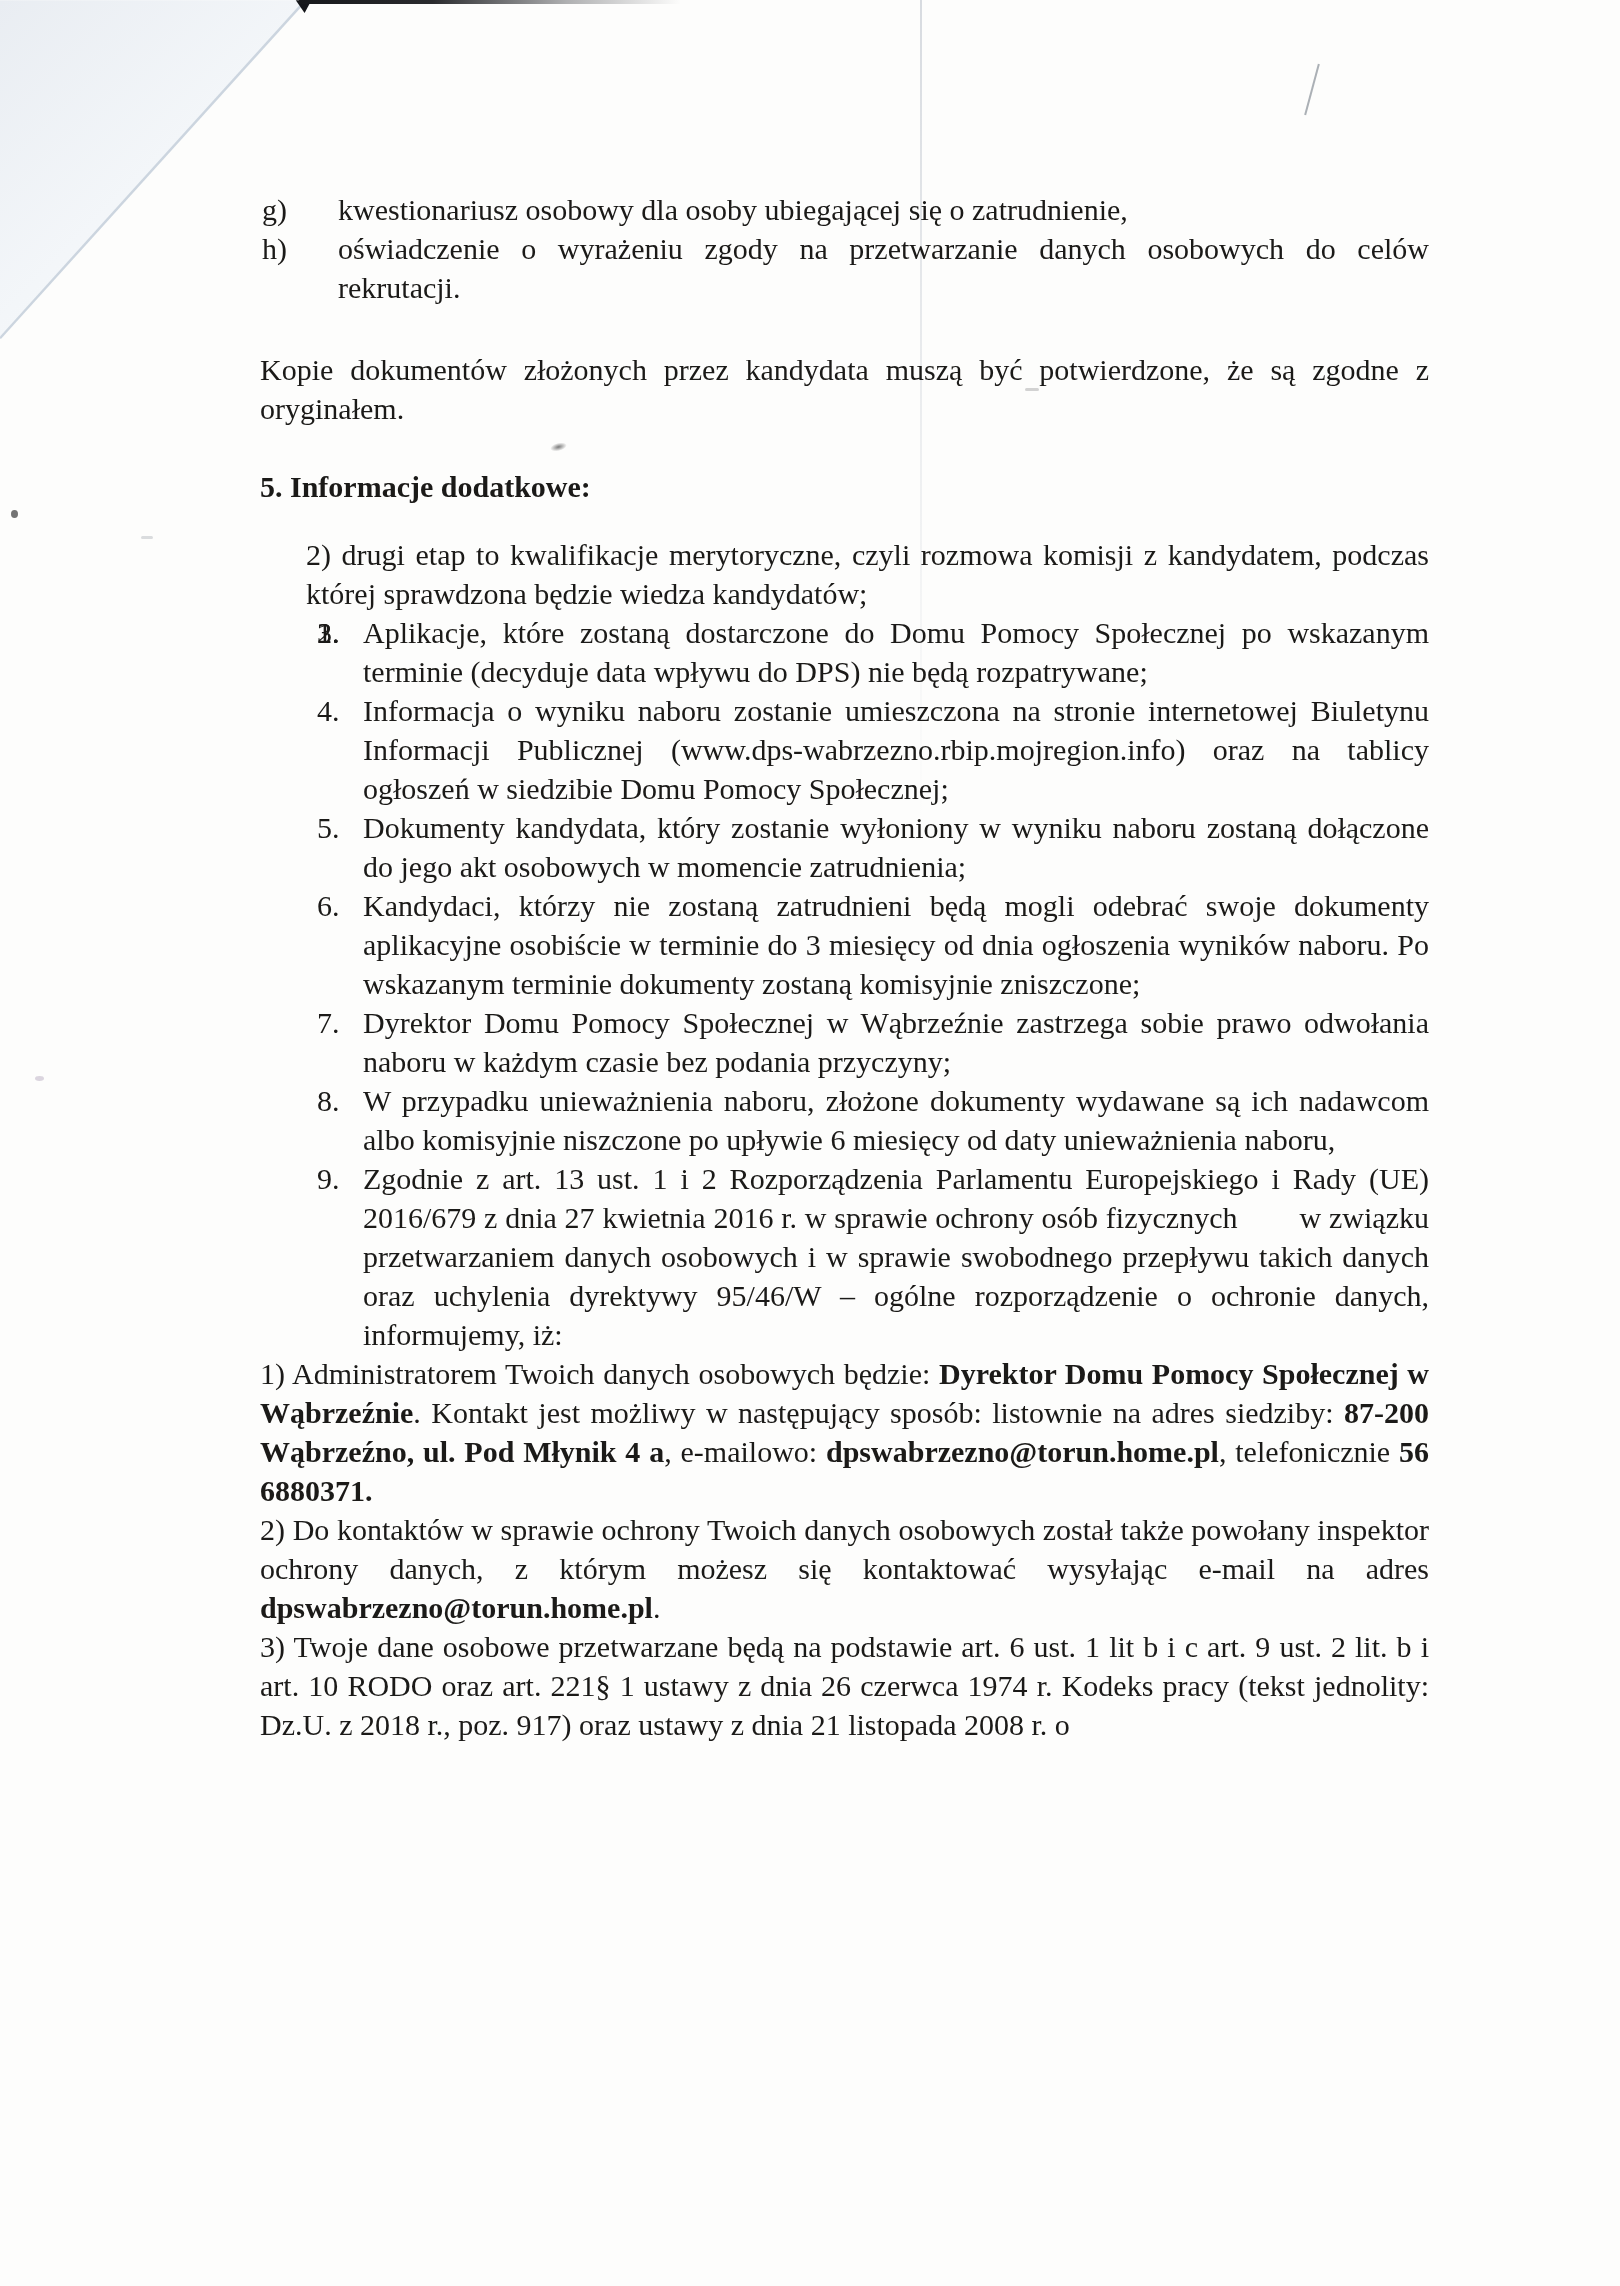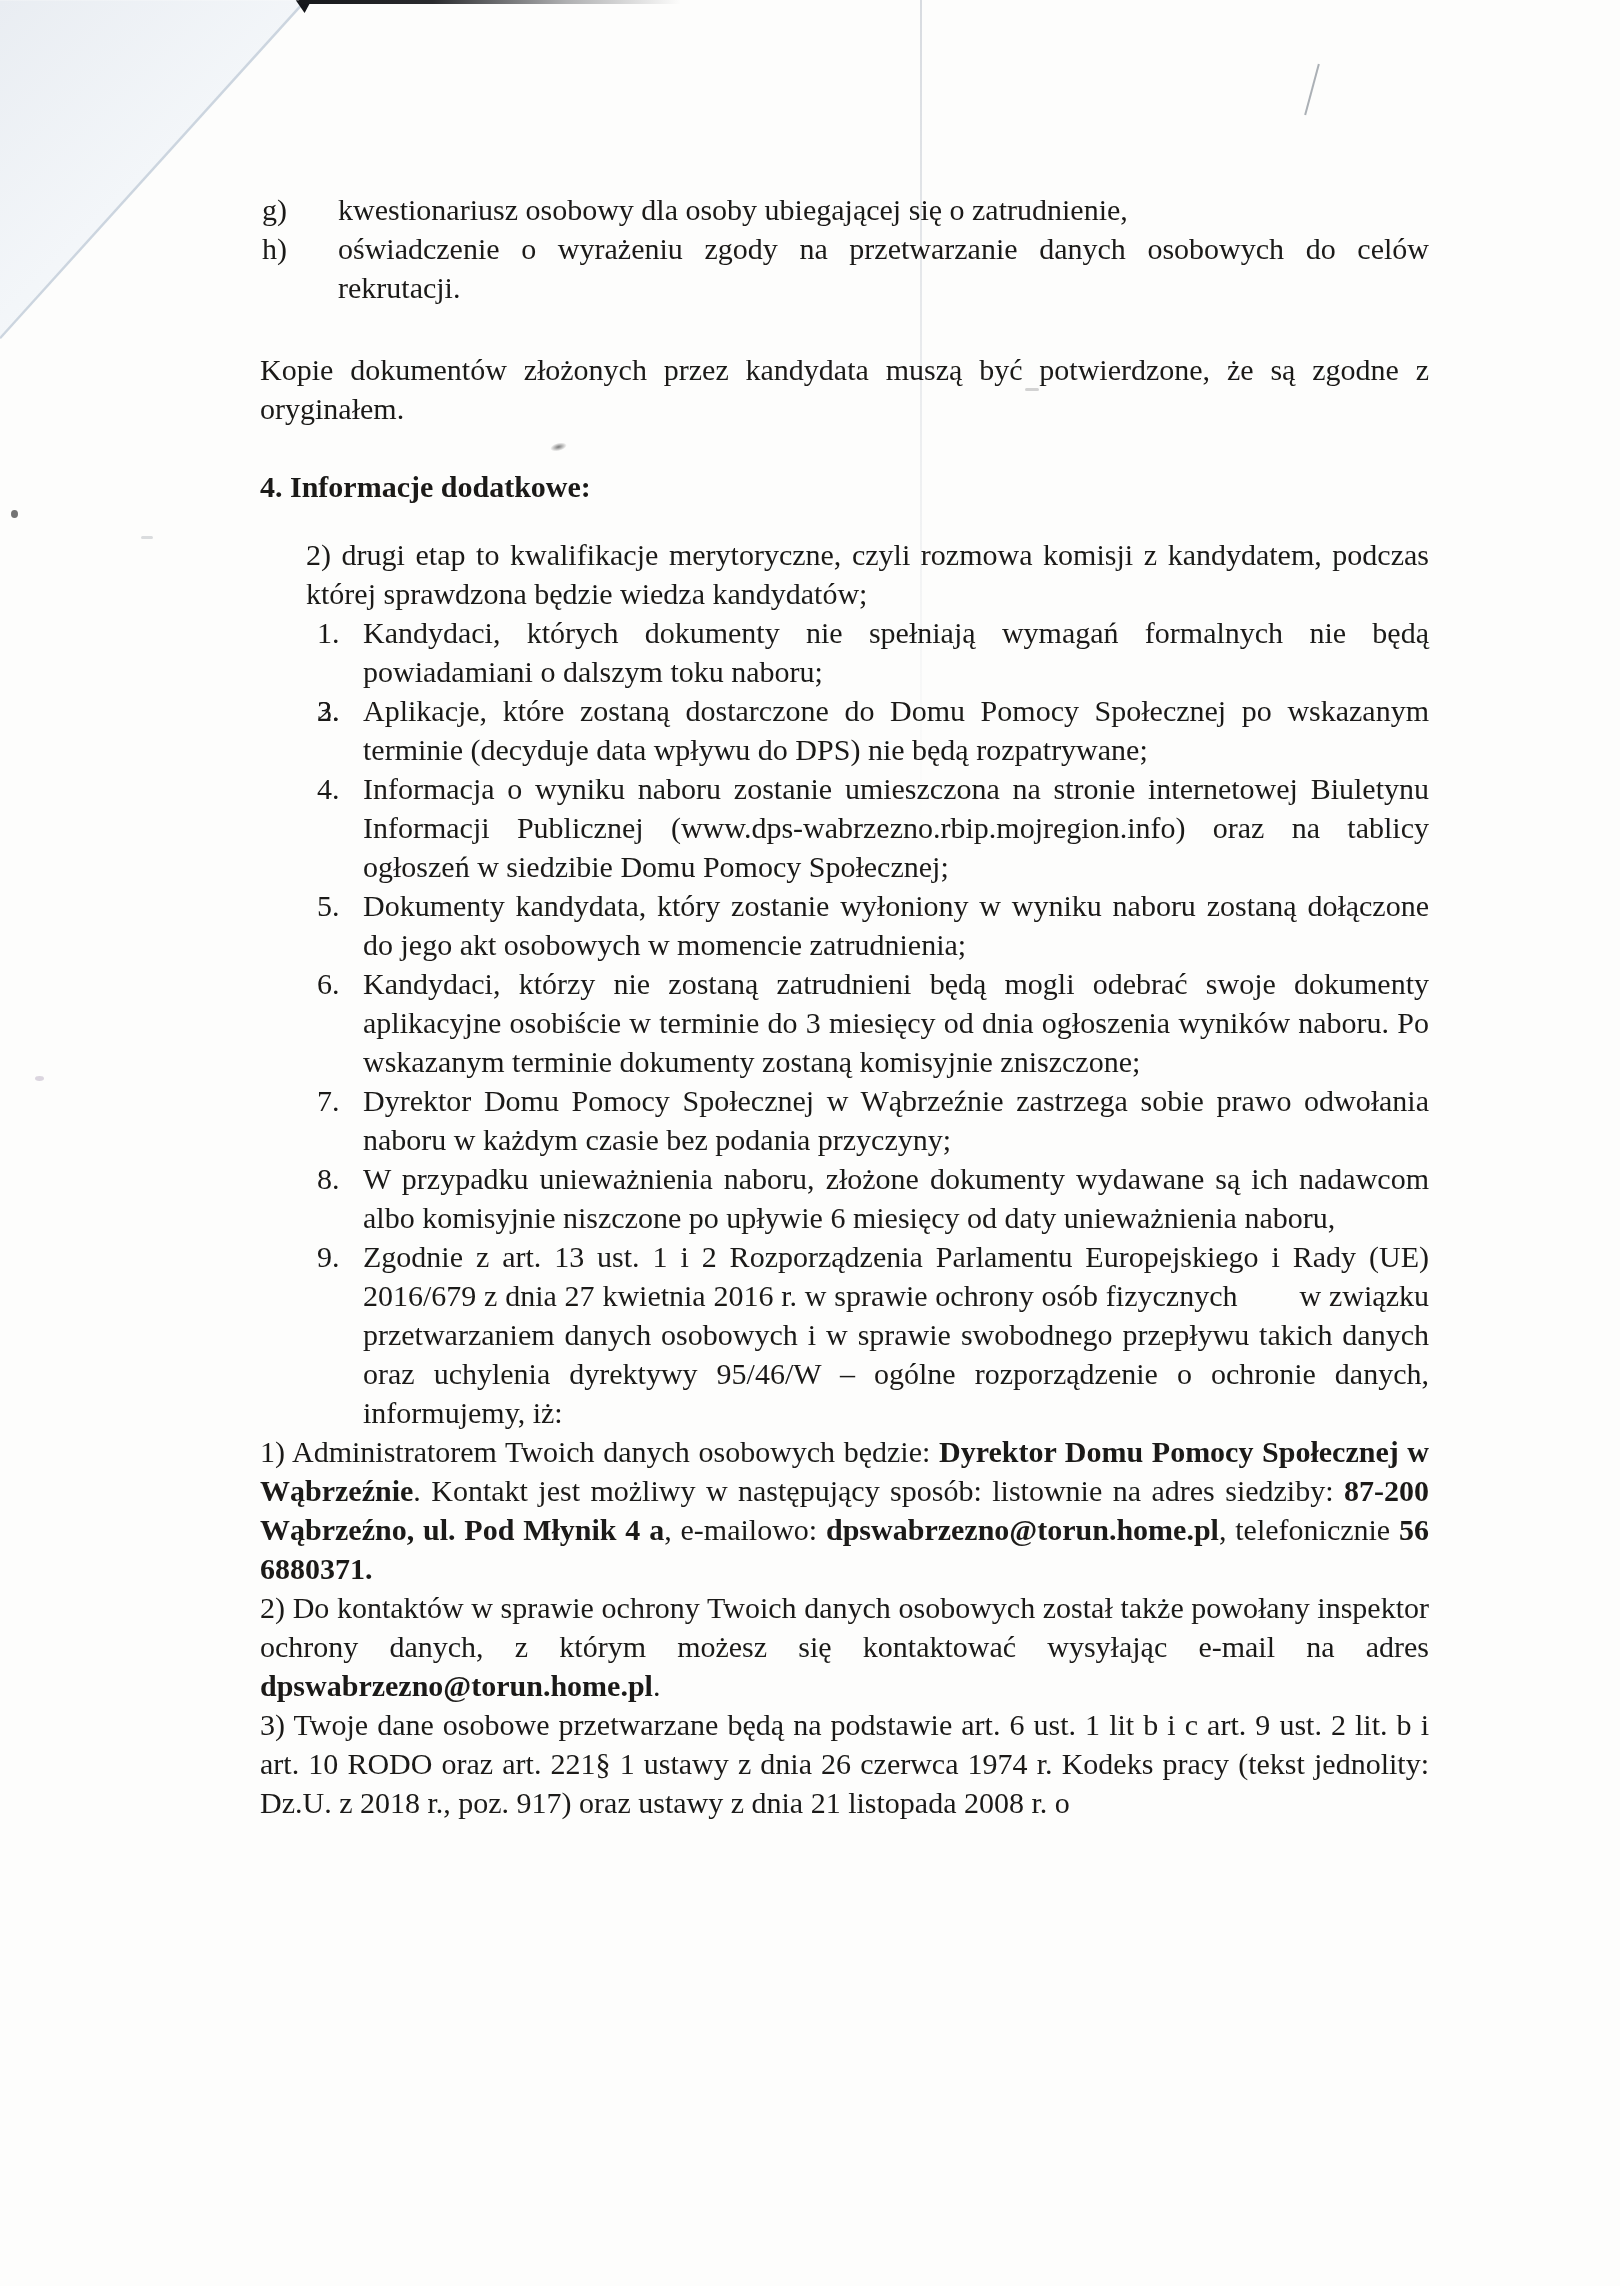--- a/index.html
+++ b/index.html
@@ -97,30 +97,29 @@
       <span class="llabel">g)</span>
       <span>kwestionariusz osobowy dla osoby ubiegającej się o zatrudnienie,</span>
     </div>
     <div class="litem">
       <span class="llabel">h)</span>
       <span>oświadczenie o wyrażeniu zgody na przetwarzanie danych osobowych do celów rekrutacji.</span>
     </div>
 
     <p class="par gap-copies">Kopie dokumentów złożonych przez kandydata muszą być potwierdzone, że są zgodne z oryginałem.</p>
 
-    <p class="heading">4. Informacje dodatkowe:</p>
+    <p class="heading">5. Informacje dodatkowe:</p>
 
 
 
     <p class="par gap-stage2 indent1">2) drugi etap to kwalifikacje merytoryczne, czyli rozmowa komisji z kandydatem, podczas której sprawdzona będzie wiedza kandydatów;</p>
 
     <div class="nlist">
       <div class="nitem">
         <span class="nnum">1.</span>
-        <span>Kandydaci, których dokumenty nie spełniają wymagań formalnych nie będą powiadamiani o dalszym toku naboru;</span>
       </div>
       <div class="nitem">
         <span class="nnum">2.</span>
       </div>
       <div class="nitem">
         <span class="nnum">3.</span>
         <span>Aplikacje, które zostaną dostarczone do Domu Pomocy Społecznej po wskazanym terminie (decyduje data wpływu do DPS) nie będą rozpatrywane;</span>
       </div>
       <div class="nitem">
         <span class="nnum">4.</span>

